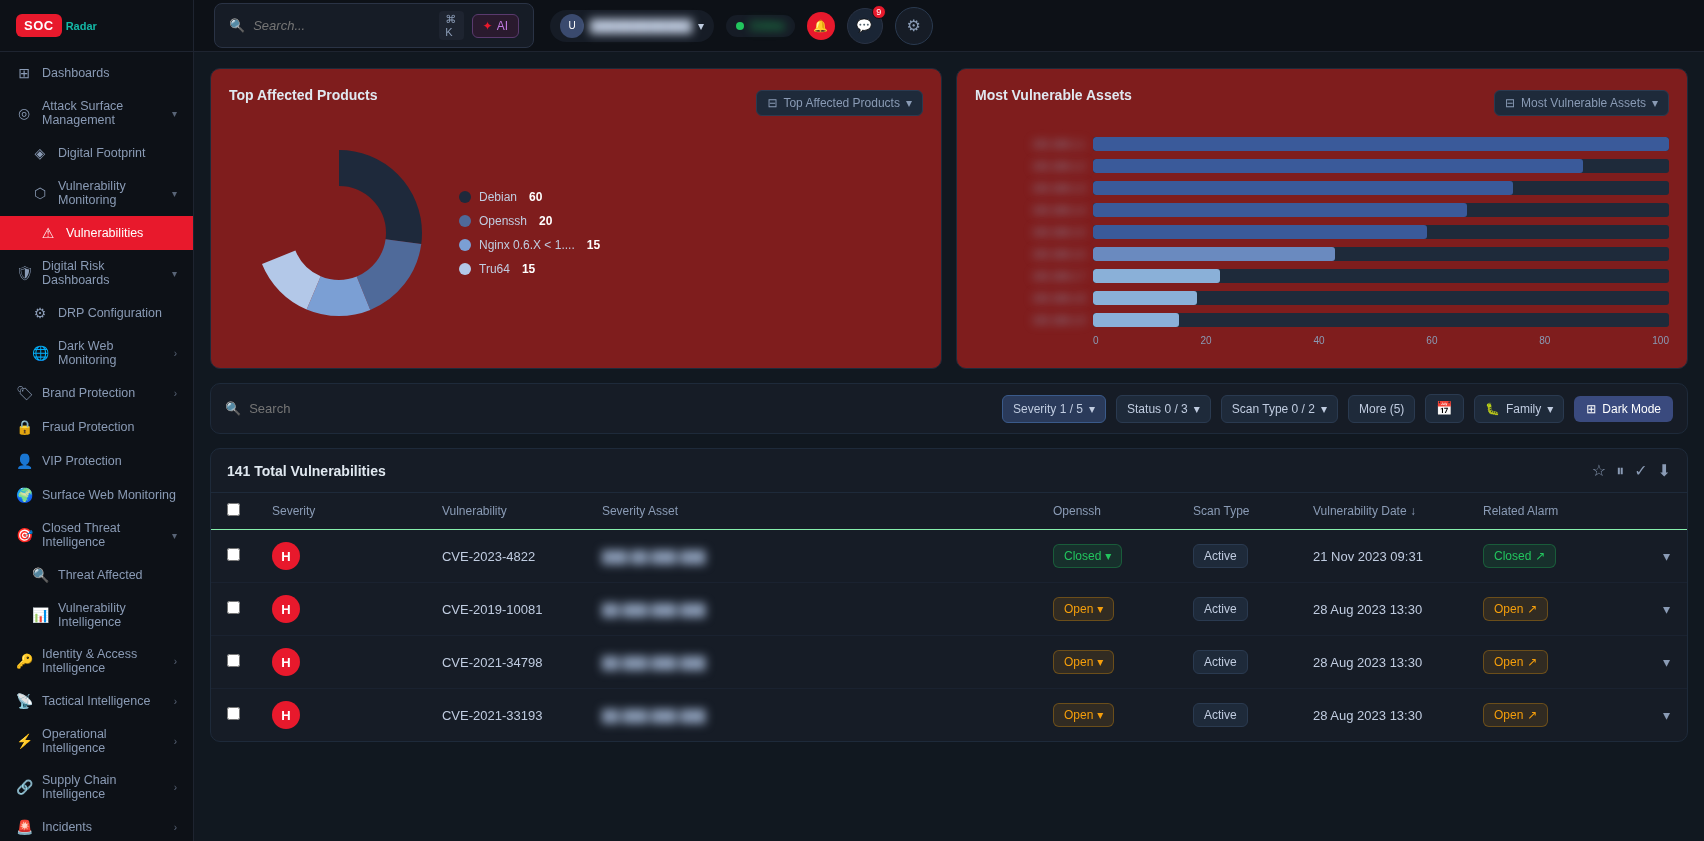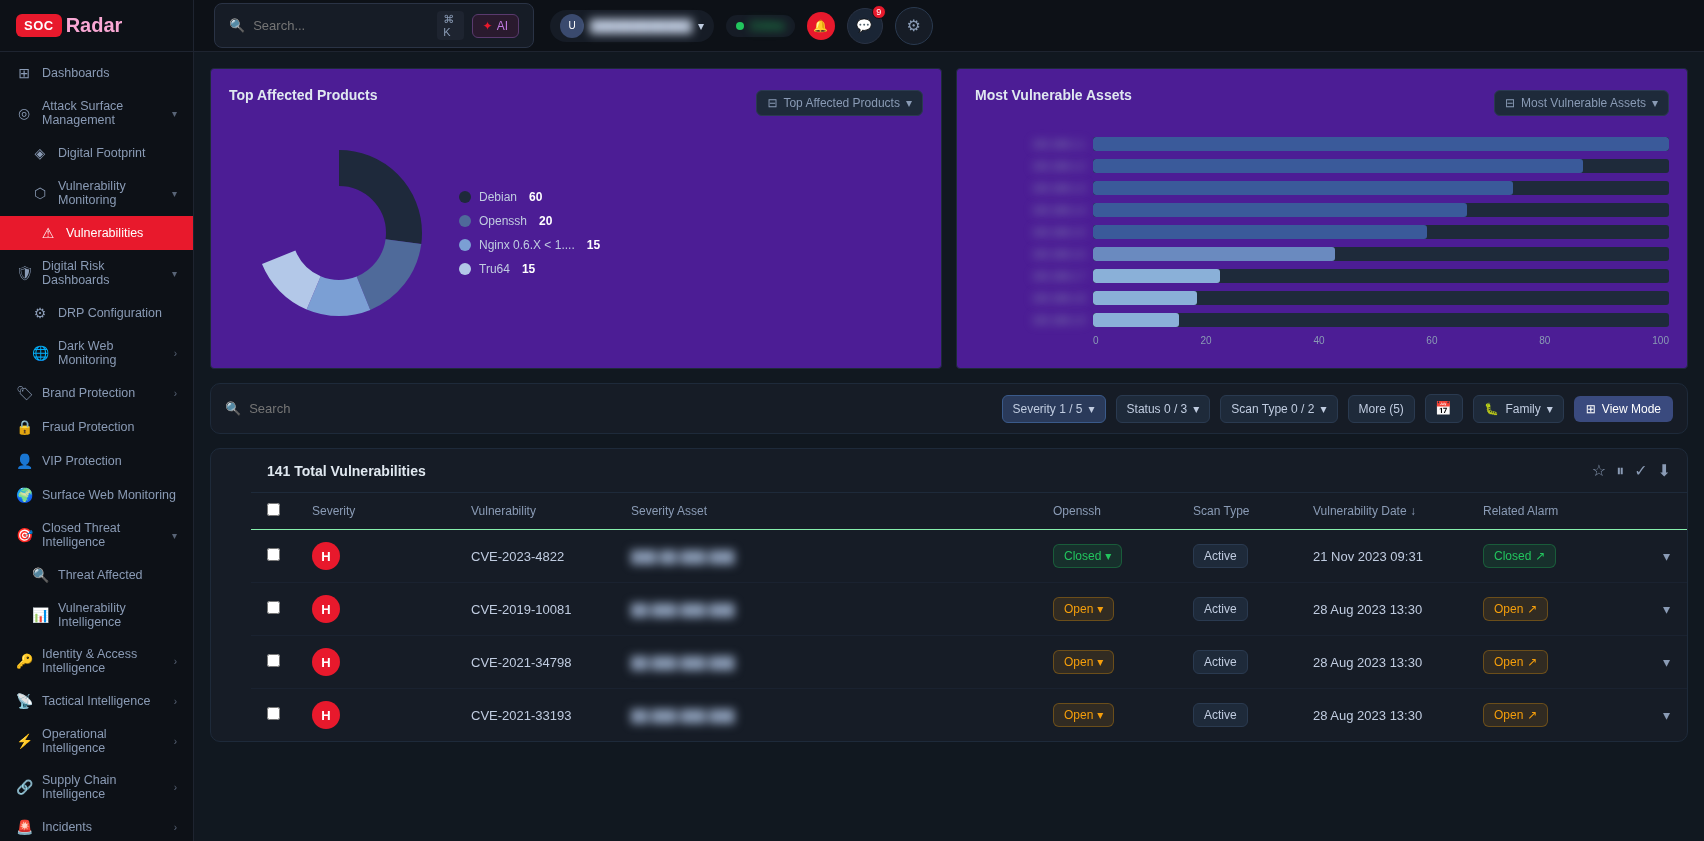--- a/index.html
+++ b/index.html
@@ -2,52 +2,52 @@
 <html><head>
   <meta charset="utf-8">
   <style>
     * { box-sizing: border-box; margin: 0; padding: 0; }
     body { font-family: -apple-system, BlinkMacSystemFont, 'Segoe UI', sans-serif; background: #0d1117; color: #e0e0e0; display: flex; height: 100vh; overflow: hidden; font-size: 13px; }
 
     
     #sidebar { width: 194px; background: #0d1117; border-right: 1px solid #1e2430; display: flex; flex-direction: column; overflow-y: auto; flex-shrink: 0; }
     .sidebar-logo { padding: 14px 16px; display: flex; align-items: center; border-bottom: 1px solid #1e2430; }
     .logo-box { background: #e8192c; border-radius: 6px; padding: 4px 8px; font-weight: 800; font-size: 13px; color: white; letter-spacing: 0.5px; }
-    .logo-text { color: #f9a8d4; font-weight: 700; font-size: 20px; margin-left: 4px; }
+    .logo-text { color: #14b8a6; font-weight: 700; font-size: 11px; margin-left: 4px; }
 
     .sidebar-section { padding: 4px 0; }
     .sidebar-item { display: flex; align-items: center; padding: 9px 16px; cursor: pointer; color: #8a9bb5; font-size: 12.5px; border-radius: 0; transition: background 0.15s; gap: 10px; }
     .sidebar-item.active { background: #e8192c; color: white; }
     .sidebar-chevron { margin-left: auto; font-size: 10px; opacity: 0.6; }
     .sidebar-icon { width: 16px; text-align: center; font-size: 14px; flex-shrink: 0; }
 
     
     #main { flex: 1; display: flex; flex-direction: column; overflow: hidden; }
 
     
     #topbar { background: #0d1117; border-bottom: 1px solid #1e2430; padding: 0 20px; height: 52px; display: flex; align-items: center; gap: 16px; flex-shrink: 0; }
     .topbar-title { color: white; font-size: 18px; font-weight: 600; flex: 1; }
     .search-bar { background: #161c26; border: 1px solid #2a3345; border-radius: 8px; padding: 7px 14px; display: flex; align-items: center; gap: 8px; width: 320px; color: #8a9bb5; }
-    .search-bar input { background: none; border: none; outline: none; color: #8a9bb5; font-size: 13px; flex: 1; }
+    .search-bar input { background: none; border: none; outline: none; color: #8a9bb5; font-size: 13px; flex: 1; font-style: italic; }
     .search-kbd { background: #1e2430; border-radius: 4px; padding: 2px 6px; font-size: 11px; color: #8a9bb5; }
     .ai-btn { background: #2a1a2e; border: 1px solid #5a3a6e; border-radius: 6px; padding: 4px 10px; color: #c07ae0; font-size: 12px; cursor: pointer; display: flex; align-items: center; gap: 4px; }
     .topbar-right { display: flex; align-items: center; gap: 12px; }
     .user-chip { display: flex; align-items: center; gap: 6px; background: #161c26; border-radius: 20px; padding: 4px 10px; color: #c0cce0; font-size: 12px; cursor: pointer; }
     .user-avatar { width: 24px; height: 24px; border-radius: 50%; background: #3a4a6e; display: flex; align-items: center; justify-content: center; font-size: 10px; color: white; }
     .status-dot { width: 8px; height: 8px; border-radius: 50%; background: #22c55e; }
     .notification-btn { background: #e8192c; border-radius: 50%; width: 28px; height: 28px; display: flex; align-items: center; justify-content: center; color: white; font-size: 12px; cursor: pointer; position: relative; }
     .notif-badge { position: absolute; top: -4px; right: -4px; background: #e8192c; border-radius: 50%; width: 14px; height: 14px; font-size: 9px; display: flex; align-items: center; justify-content: center; border: 1px solid #0d1117; }
     .support-btn { background: #1a2535; border-radius: 50%; width: 36px; height: 36px; display: flex; align-items: center; justify-content: center; color: white; cursor: pointer; border: 1px solid #2a3345; }
 
     
     #content { flex: 1; overflow-y: auto; padding: 16px; background: #111820; display: flex; flex-direction: column; gap: 14px; }
 
     
     .charts-row { display: flex; gap: 14px; }
-    .chart-card { background: #4c1d95; border-radius: 4px; border: 1px solid #1e2a3a; padding: 18px; flex: 1; }
+    .chart-card { background: #7f1d1d; border-radius: 10px; border: 1px solid #1e2a3a; padding: 18px; flex: 1; }
     .chart-title { font-size: 14px; font-weight: 600; color: #e0e8f0; margin-bottom: 16px; }
     .chart-header { display: flex; align-items: center; justify-content: space-between; margin-bottom: 14px; }
     .chart-filter-btn { display: flex; align-items: center; gap: 6px; background: #1e2a3a; border: 1px solid #2a3a50; border-radius: 6px; padding: 5px 10px; color: #8a9bb5; font-size: 12px; cursor: pointer; }
 
     
     .donut-container { display: flex; align-items: center; gap: 30px; padding: 10px 20px; }
     .donut-svg { flex-shrink: 0; }
     .donut-legend { display: flex; flex-direction: column; gap: 10px; }
     .legend-item { display: flex; align-items: center; gap: 8px; font-size: 12px; color: #c0cce0; }
     .legend-dot { width: 12px; height: 12px; border-radius: 50%; flex-shrink: 0; }
@@ -64,21 +64,21 @@
     
     .filters-row { display: flex; align-items: center; gap: 10px; background: #161c26; border-radius: 10px; padding: 10px 14px; border: 1px solid #1e2a3a; }
     .search-filter { display: flex; align-items: center; gap: 8px; flex: 1; color: #8a9bb5; }
     .search-filter input { background: none; border: none; outline: none; color: #8a9bb5; font-size: 13px; flex: 1; }
     .filter-btn { display: flex; align-items: center; gap: 6px; background: #1e2a3a; border: 1px solid #2a3a50; border-radius: 6px; padding: 6px 10px; color: #c0cce0; font-size: 12px; cursor: pointer; white-space: nowrap; }
     .filter-btn.active-filter { background: #2a3a5a; border-color: #3a5a8a; }
     .view-mode-btn { display: flex; align-items: center; gap: 6px; background: #3a4a7e; border: none; border-radius: 6px; padding: 6px 12px; color: white; font-size: 12px; cursor: pointer; }
     .icon-btn { background: #1e2a3a; border: 1px solid #2a3a50; border-radius: 6px; padding: 6px 10px; color: #8a9bb5; cursor: pointer; display: flex; align-items: center; justify-content: center; }
 
     
-    .table-section { background: #161c26; border-radius: 10px; border: 1px solid #1e2a3a; overflow: hidden; padding-left: 40px; }
+    .table-section { background: #161c26; border-radius: 10px; border: 1px solid #1e2a3a; overflow: hidden; }
     .table-header-row { display: flex; align-items: center; padding: 12px 16px; border-bottom: 1px solid #1e2a3a; }
     .table-total { font-size: 14px; font-weight: 600; color: #e0e8f0; flex: 1; }
     .table-actions { display: flex; gap: 10px; align-items: center; }
     .action-icon { color: #8a9bb5; cursor: pointer; font-size: 16px; }
 
     table { width: 100%; border-collapse: collapse; }
     thead tr { border-bottom: 1px solid #86efac; }
     th { padding: 10px 16px; text-align: left; color: #8a9bb5; font-size: 12px; font-weight: 500; }
     td { padding: 12px 16px; border-bottom: 1px solid #1a2230; color: #c0cce0; font-size: 13px; }
     tr:last-child td { border-bottom: none; }
@@ -430,21 +430,21 @@
       <button class="icon-btn">
         <span>📅</span>
       </button>
       <button class="filter-btn">
         <span>🐛</span>
         <span>Family</span>
         <span>▾</span>
       </button>
       <button class="view-mode-btn">
         <span>⊞</span>
-        <span>View Mode</span>
+        <span>Dark Mode</span>
       </button>
     </div>
 
     <div class="table-section">
       <div class="table-header-row">
         <span class="table-total">141 Total Vulnerabilities</span>
         <div class="table-actions">
           <span class="action-icon">☆</span>
           <span class="action-icon">⏸</span>
           <span class="action-icon">✓</span>

